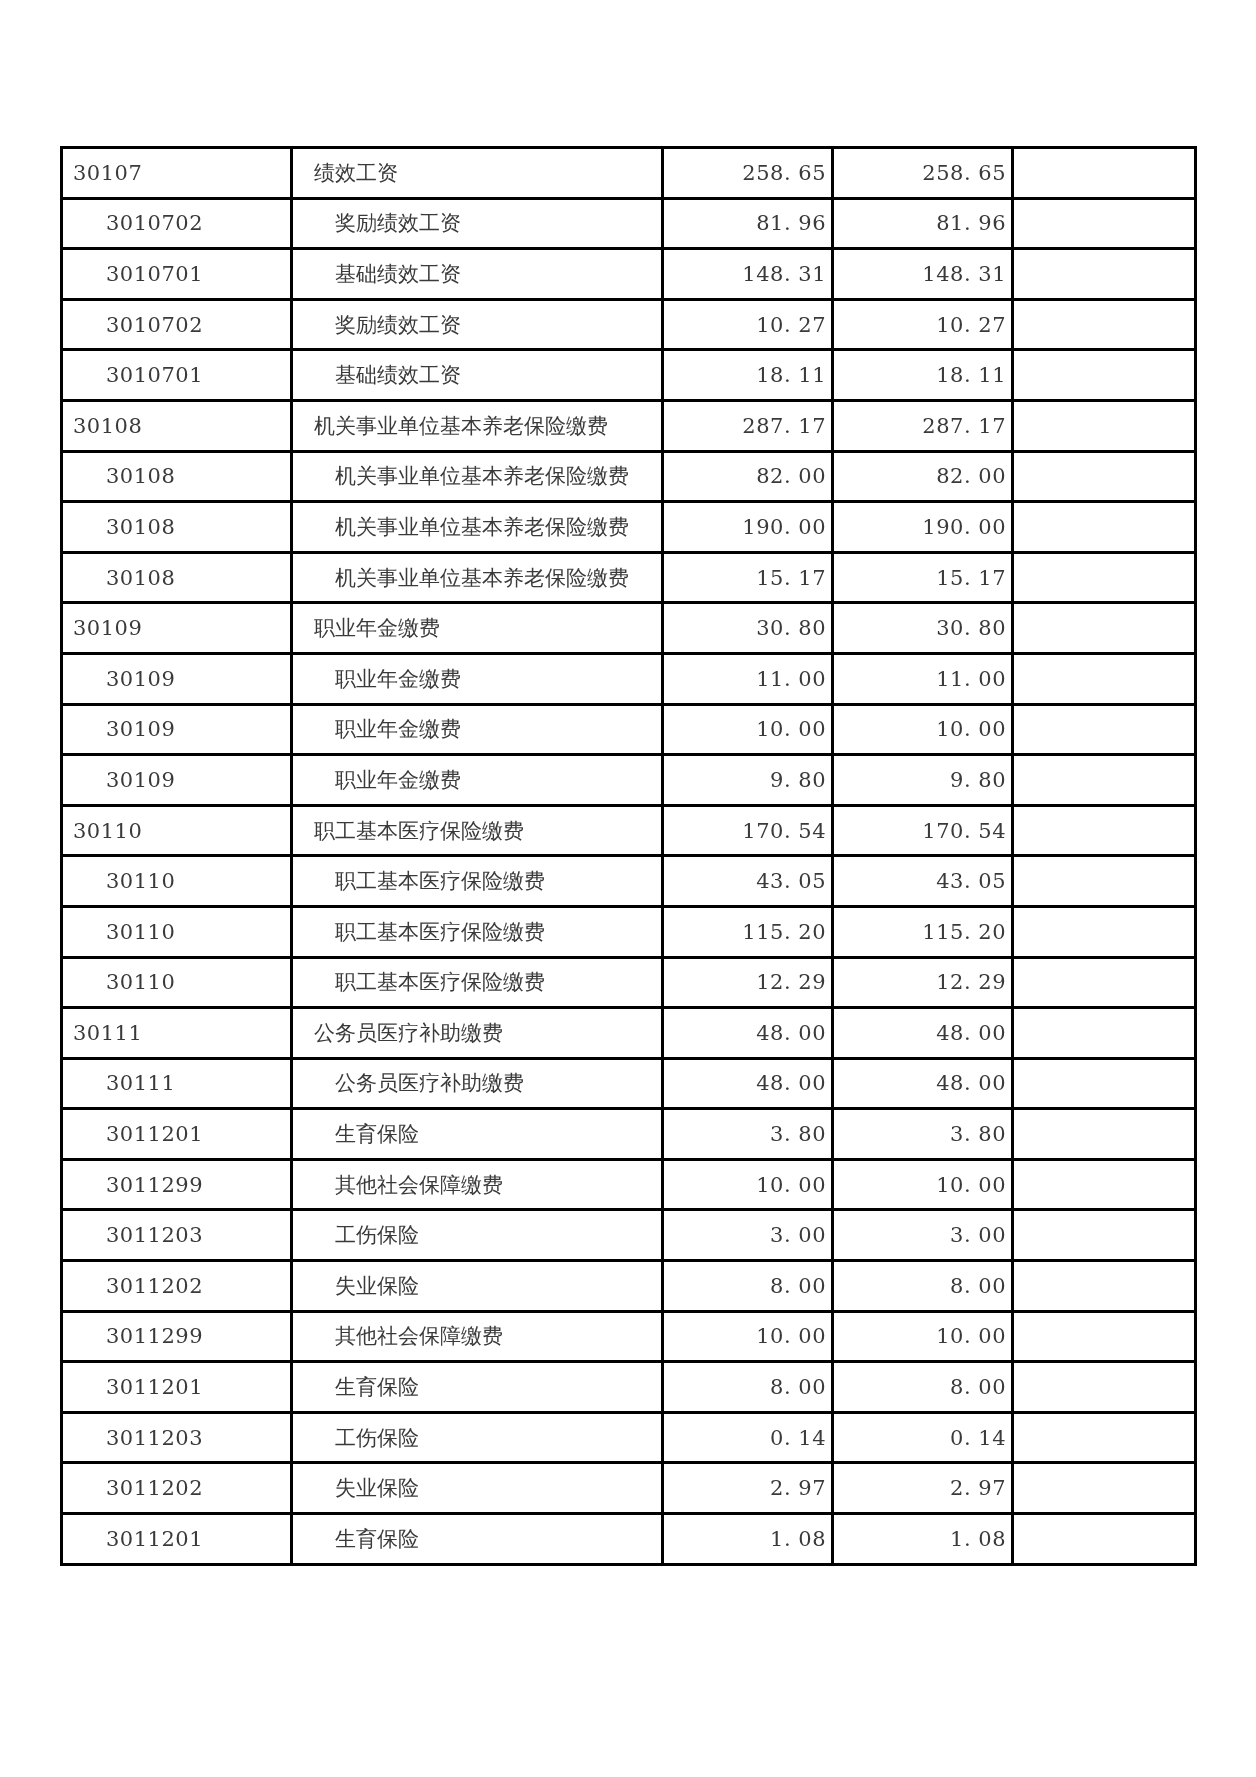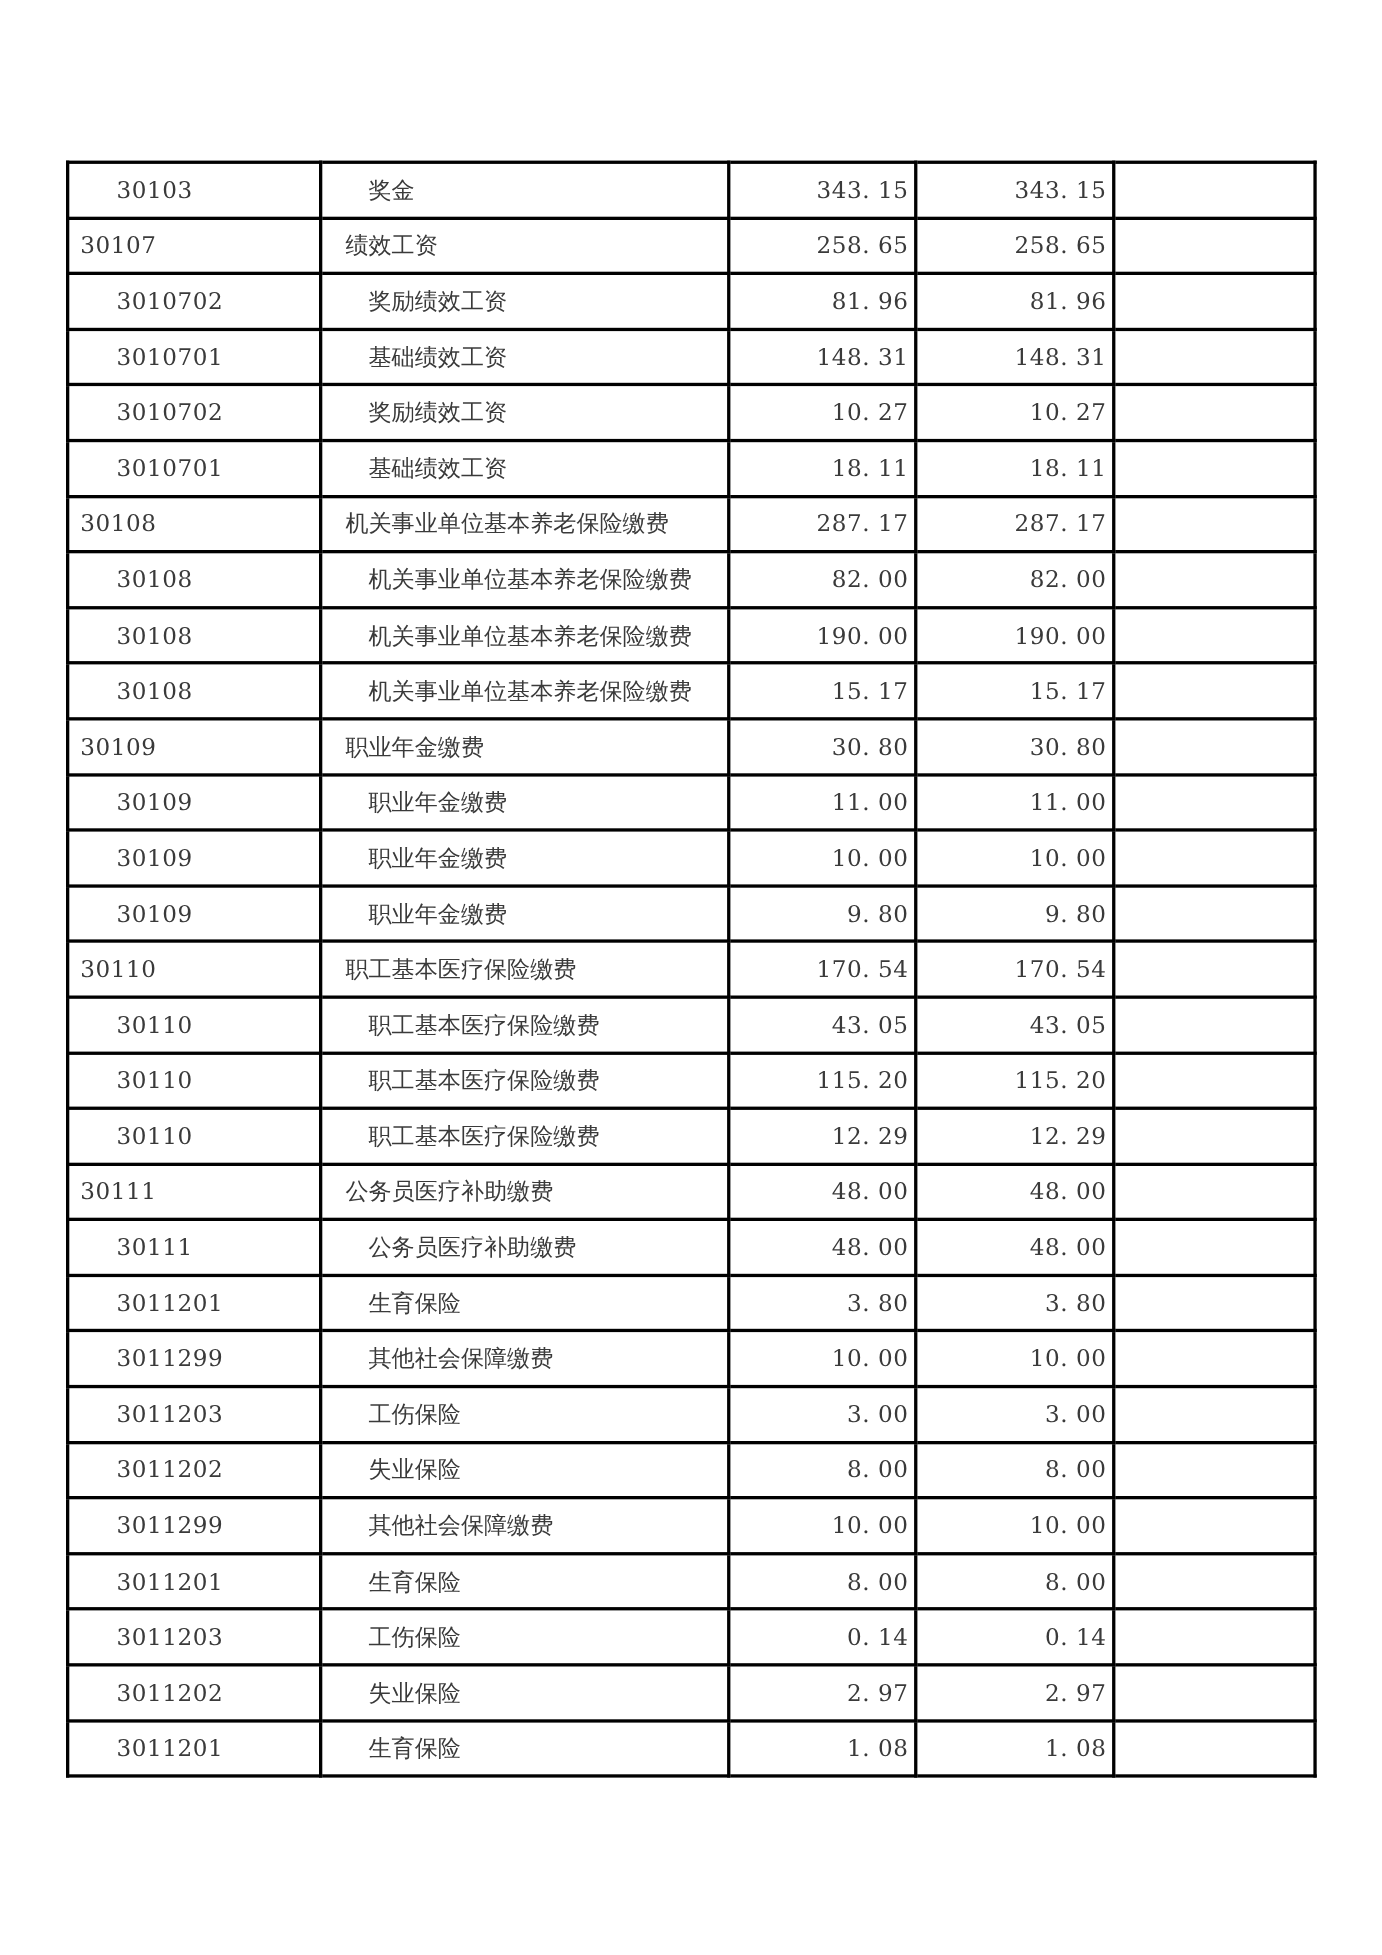--- a/index.html
+++ b/index.html
@@ -46,27 +46,20 @@
 <div class="page">
   <table class="budget-table">
     <colgroup>
       <col style="width:230px">
       <col style="width:371px">
       <col style="width:170px">
       <col style="width:180px">
       <col style="width:183px">
     </colgroup>
     <tbody id="table-body">
-        <tr class="lvl2">
-    <td class="code">30103</td>
-    <td class="name">奖金</td>
-    <td class="num">343. 15</td>
-    <td class="num">343. 15</td>
-    <td class="blank"></td>
-  </tr>
         <tr class="lvl1">
     <td class="code">30107</td>
     <td class="name">绩效工资</td>
     <td class="num">258. 65</td>
     <td class="num">258. 65</td>
     <td class="blank"></td>
   </tr>
         <tr class="lvl2">
     <td class="code">3010702</td>
     <td class="name">奖励绩效工资</td>

